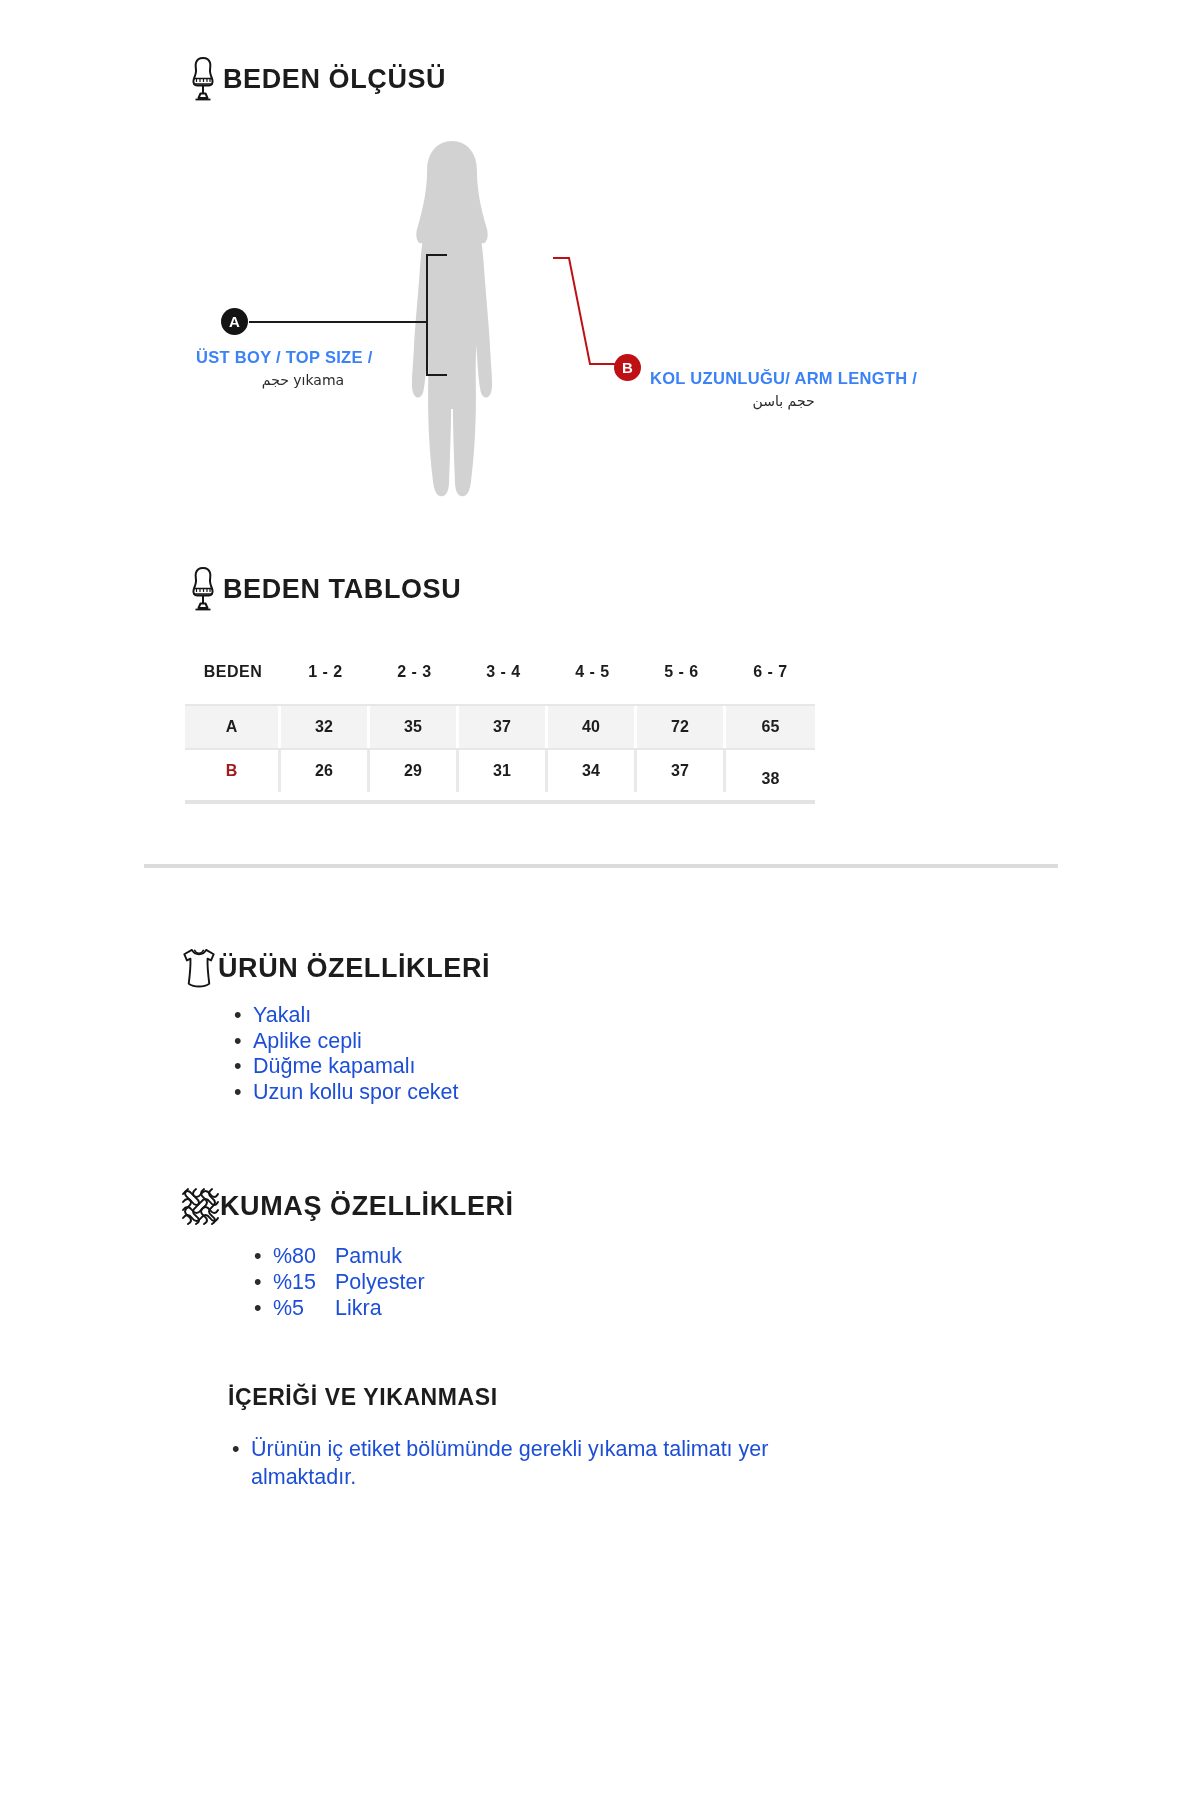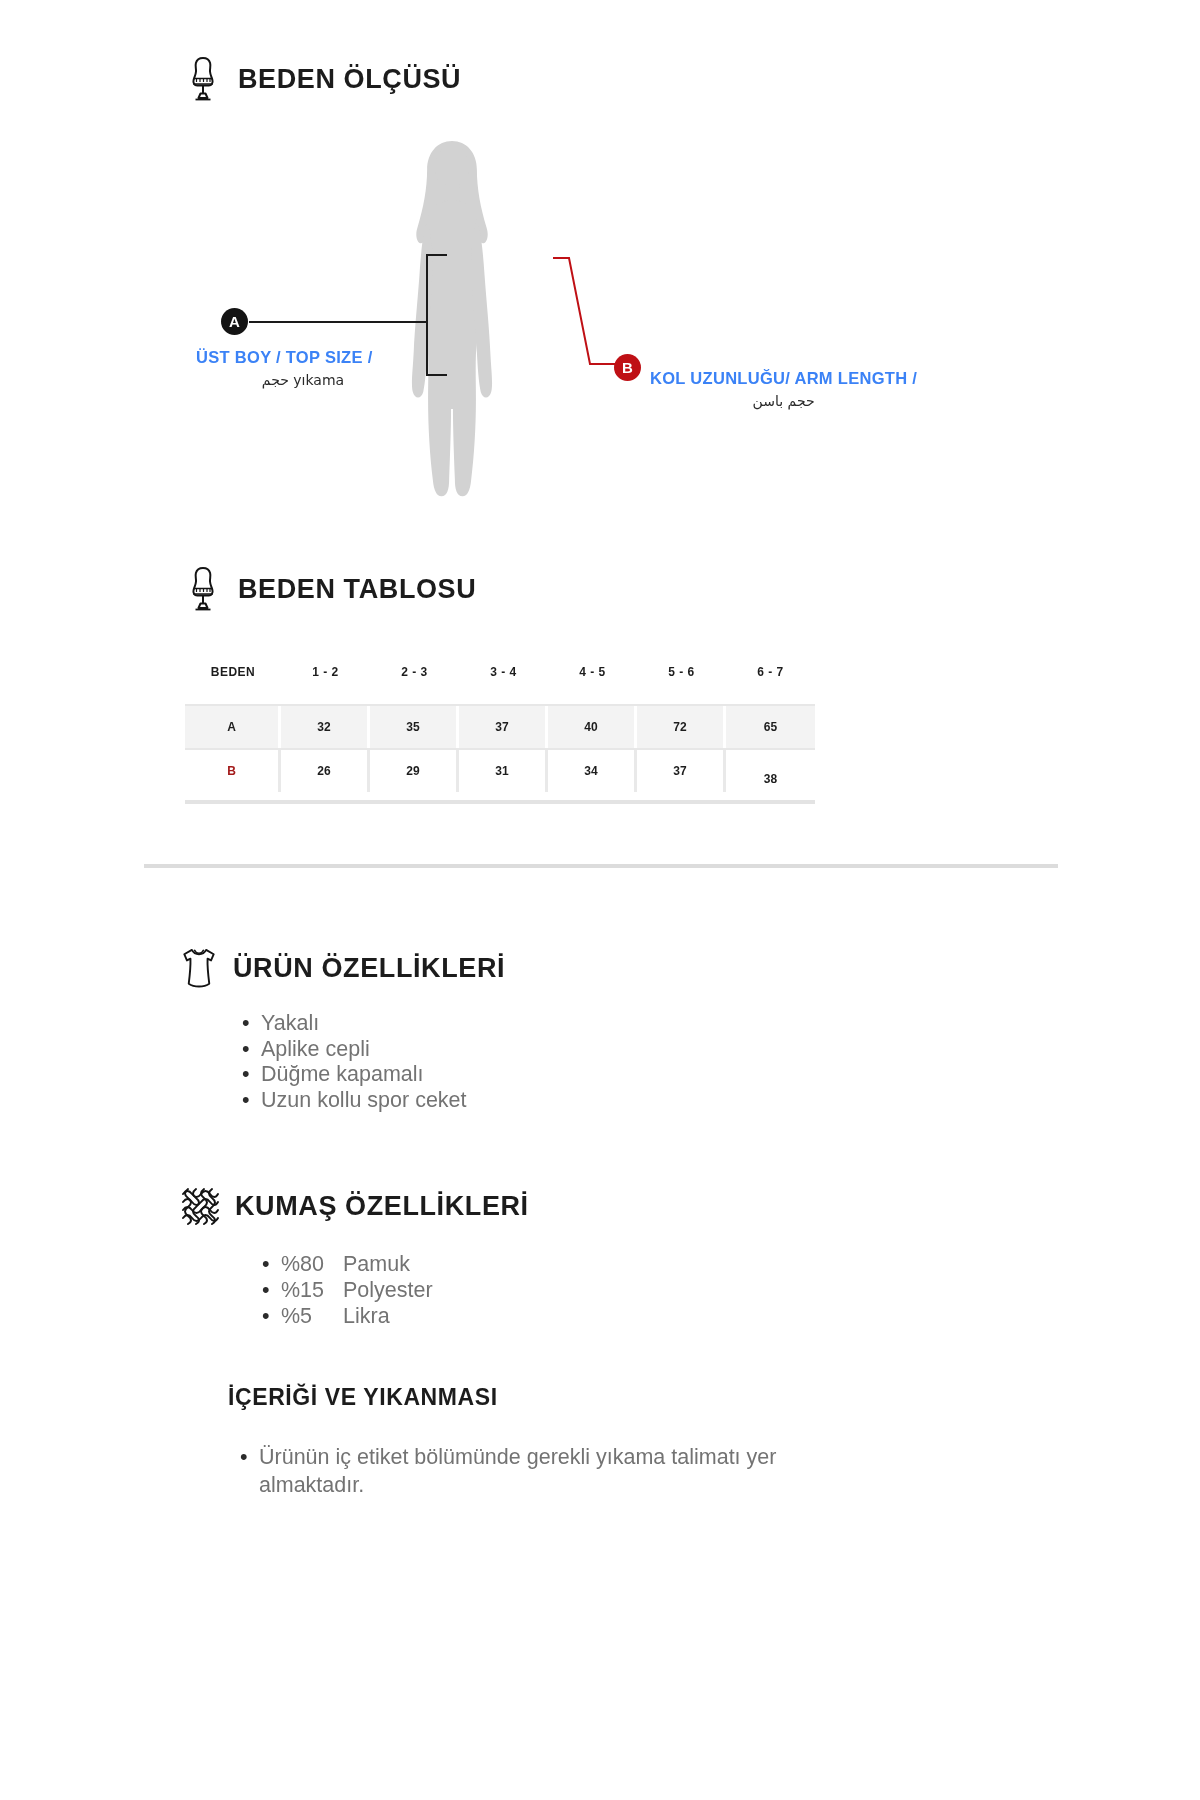--- a/index.html
+++ b/index.html
@@ -1,20 +1,20 @@
 <!DOCTYPE html>
 <html><head>
 <meta charset="utf-8">
 <style>
   html,body{margin:0;padding:0;background:#fff;}
   .page{position:relative;width:1200px;height:1800px;background:#ffffff;
         font-family:"Liberation Sans",sans-serif;color:#1d1d1d;overflow:hidden;}
 
   
-  .sec-header{position:absolute;display:flex;align-items:center;gap:15px;}
+  .sec-header{position:absolute;display:flex;align-items:center;}
   .sec-header .ttl{font-size:27px;font-weight:700;letter-spacing:.6px;color:#1c1c1c;white-space:nowrap;}
   .sec-header .ttl.small{font-size:23px;}
   .icon{display:flex;align-items:center;justify-content:center;}
 
   
   .silhouette{position:absolute;left:385px;top:136px;width:134px;height:370px;}
   .overlay{position:absolute;left:0;top:0;width:1200px;height:540px;pointer-events:none;}
   .badge{position:absolute;width:27px;height:27px;border-radius:50%;display:flex;
          align-items:center;justify-content:center;color:#fff;font-size:15px;font-weight:700;}
   .badge-a{left:221px;top:308px;background:#141414;}
@@ -24,37 +24,37 @@
   .lbl-ar{font-family:"DejaVu Sans",sans-serif;font-size:14px;color:#2a2a2a;margin-top:5px;}
   .label-a{left:196px;top:348px;width:214px;}
   .label-a .lbl-ar{text-align:center;}
   .label-b{left:650px;top:357px;margin-top:12px;}
   .label-b .lbl-ar{text-align:center;}
 
   
   .size-table{position:absolute;left:185px;top:652px;width:630px;}
   .trow{display:flex;}
   .tcell{box-sizing:border-box;display:flex;align-items:center;justify-content:center;
-         width:89px;height:42px;font-size:12px;}
+         width:89px;height:42px;font-size:16px;}
   .tcell.first{width:96px;}
   .thead .tcell{font-weight:700;letter-spacing:.5px;height:40px;}
   .tbody-gap{height:12px;}
   .rowA{border-top:2px solid #e7e7e7;}
   .rowA .tcell{background:#f3f3f3;border-right:3px solid #ffffff;font-weight:600;}
   .rowA .tcell:last-child{border-right:none;}
   .rowB{border-top:2px solid #e7e7e7;border-bottom:4px solid #e3e3e3;}
   .rowB .tcell{background:#ffffff;border-right:3px solid #e9e9e9;font-weight:600;}
   .rowB .tcell:last-child{border-right:none;margin-top:8px;}
   .row-letter{font-weight:700;}
   .rowB .row-letter{color:#a31a1a;}
 
   .divider{position:absolute;left:144px;top:864px;width:914px;height:4px;background:#dcdcdc;}
 
   
-  .blist{position:absolute;list-style:none;margin:12px;padding:0;font-size:21.5px;color:#737373;}
+  .blist{position:absolute;list-style:none;margin:4px;padding:0;font-size:21.5px;color:#1d4ed8;}
   .blist li{position:relative;padding-left:19px;line-height:25.5px;}
   .blist li::before{content:"\2022";position:absolute;left:0;color:#2b2b2b;}
   .ul-urun{left:230px;top:999px;}
   .ul-kumas{left:250px;top:1239px;}
   .ul-kumas li{line-height:26px;}
   .pct{display:inline-block;min-width:62px;}
   .ul-care{left:228px;top:1431px;width:600px;}
   .ul-care li{line-height:28px;}
 
   .h-sec1{left:183px;top:56px;}

